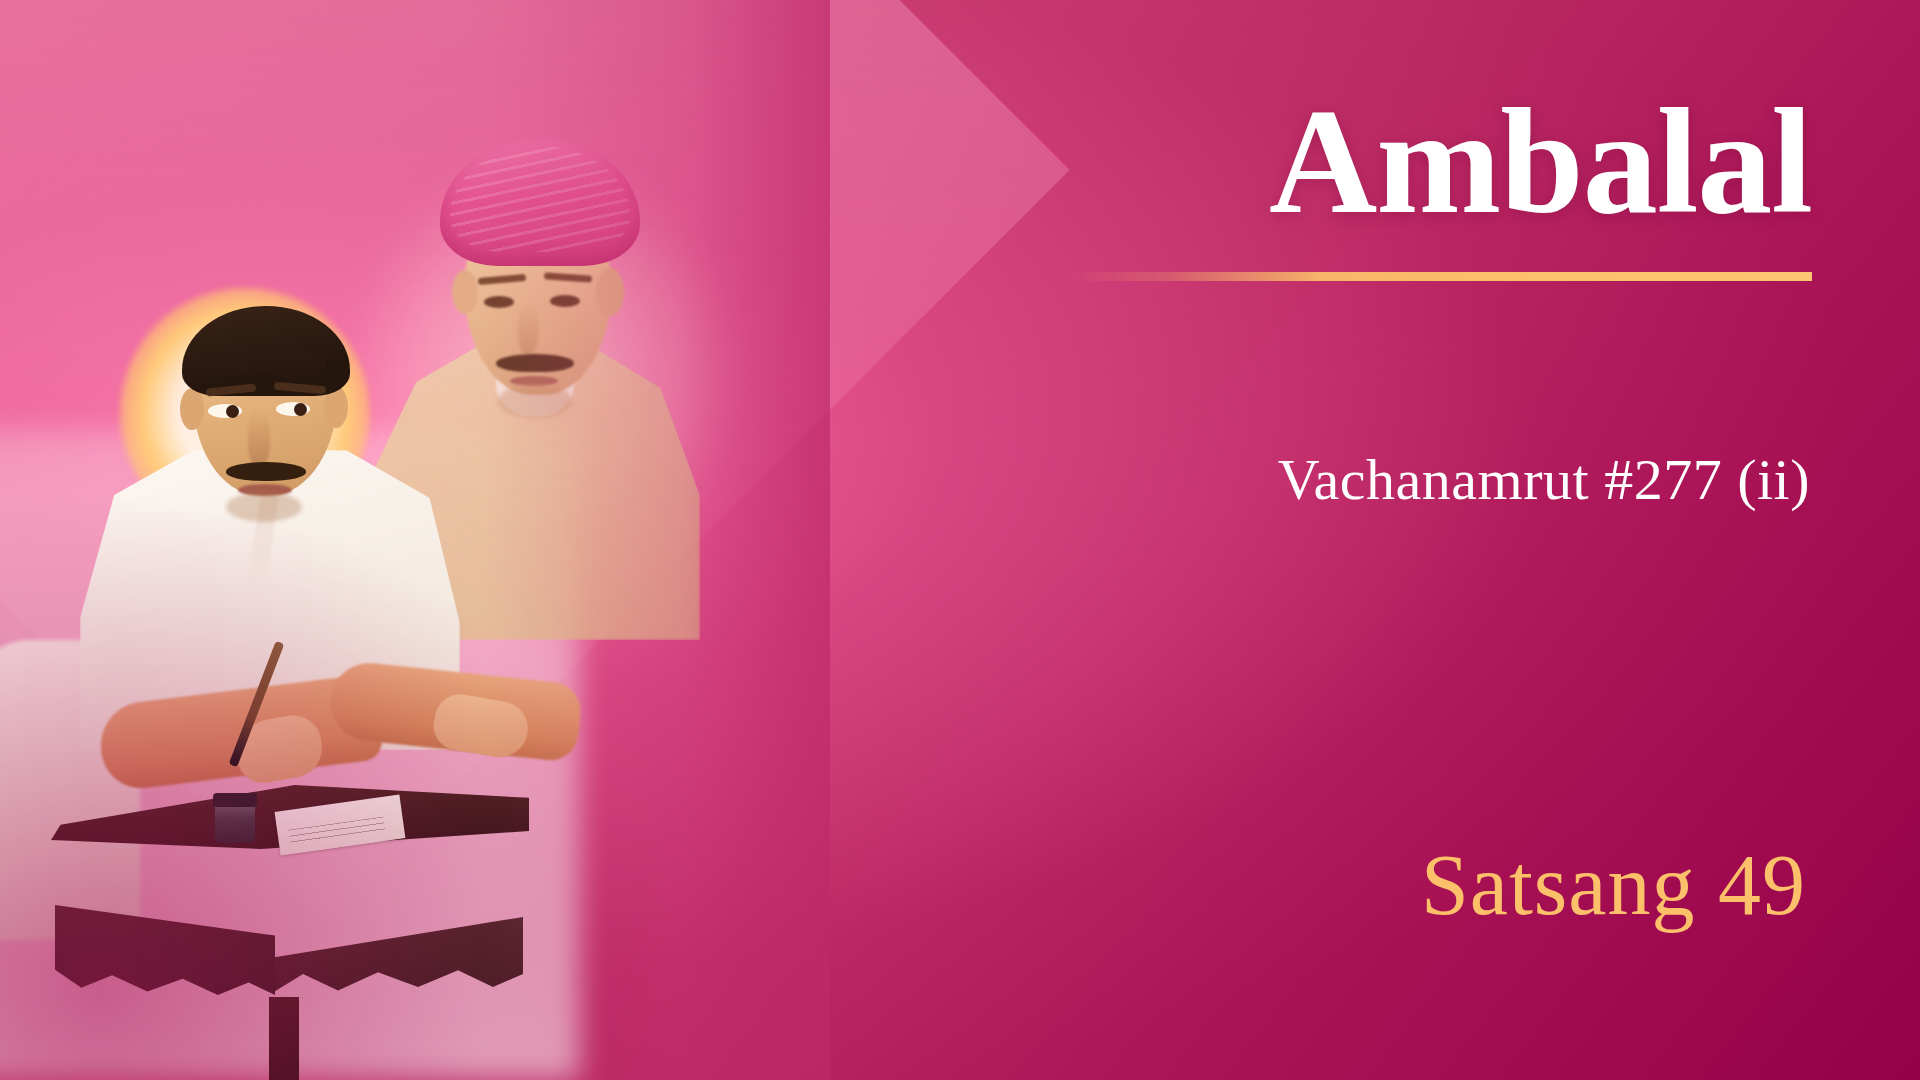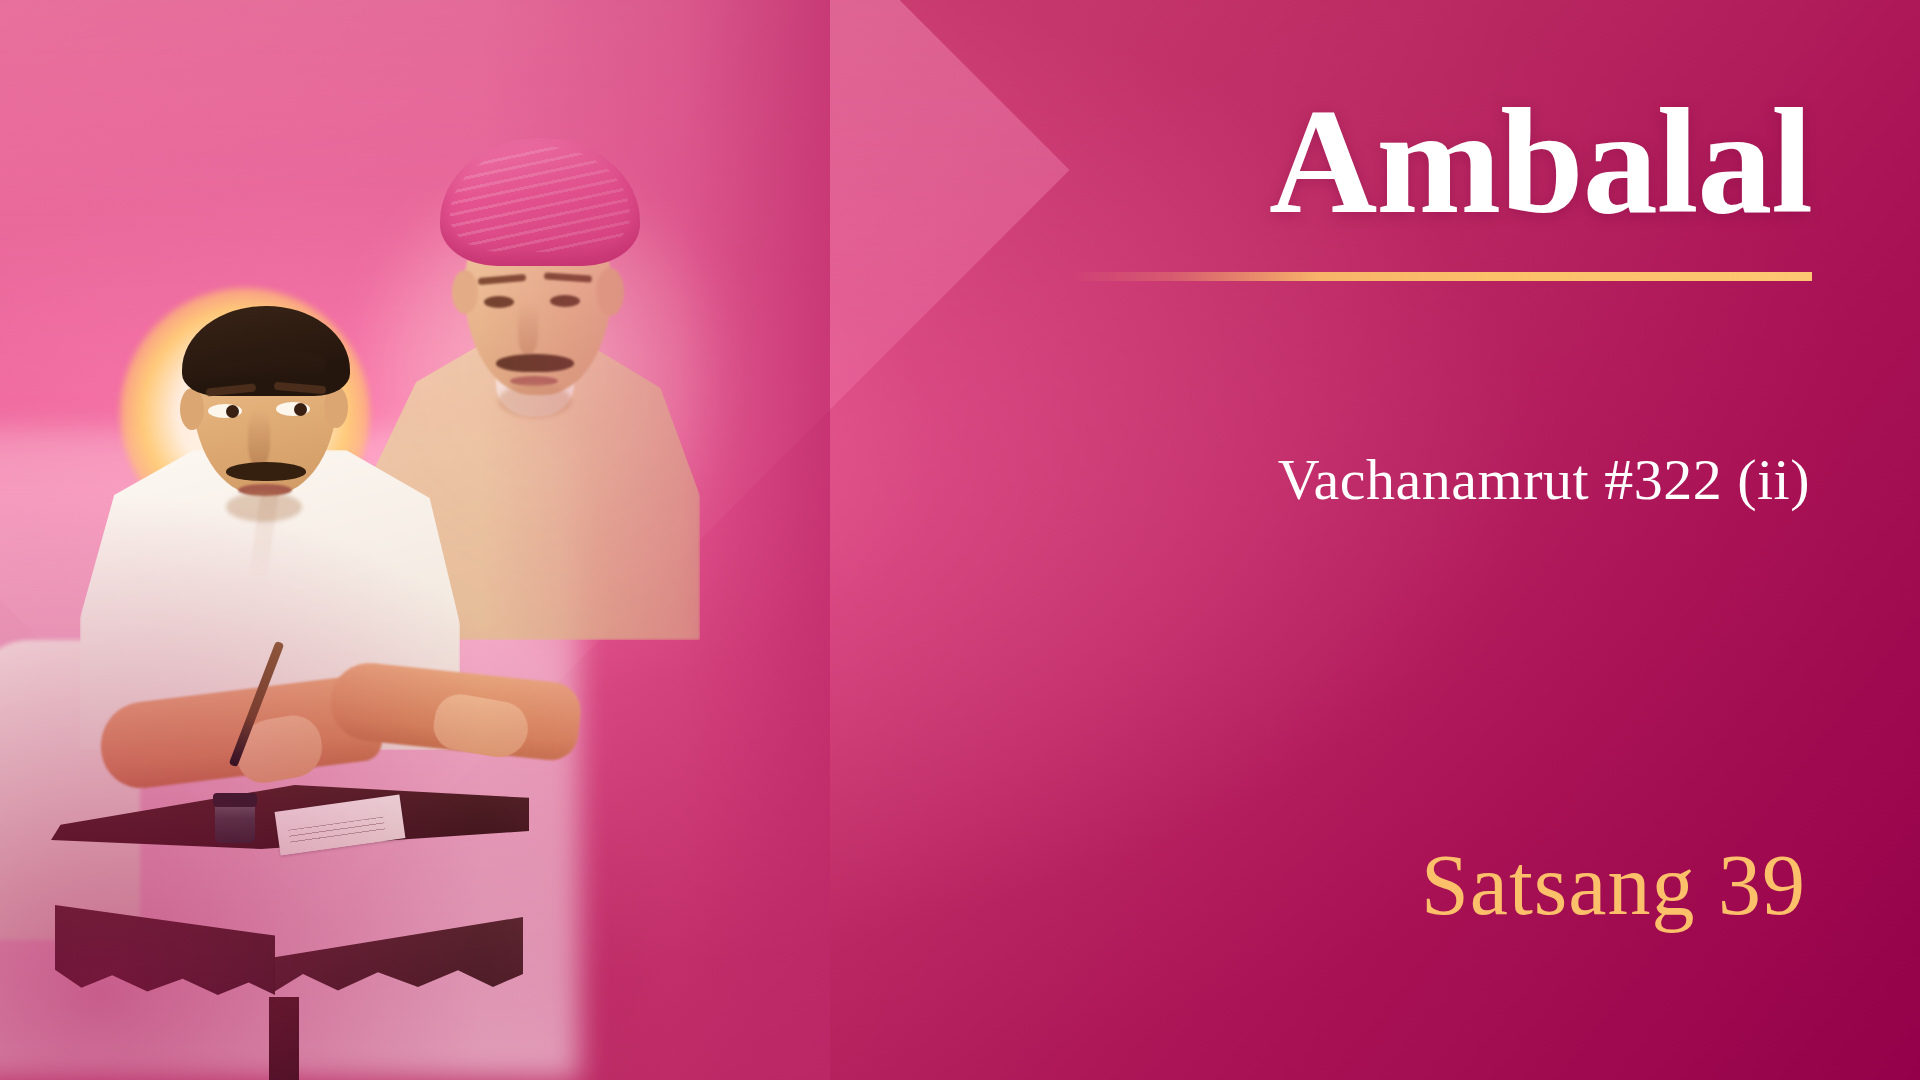--- a/index.html
+++ b/index.html
@@ -286,17 +286,17 @@
       <div class="inkpot"></div>
       <div class="inkpot-cap"></div>
     </div>
 
     <div class="art-blend"></div>
   </div>
 
   <div class="textcol">
     <div class="title">Ambalal</div>
     <div class="rule"></div>
-    <div class="vachanamrut">Vachanamrut #322 (ii)</div>
-    <div class="satsang">Satsang 39</div>
+    <div class="vachanamrut">Vachanamrut #277 (ii)</div>
+    <div class="satsang">Satsang 49</div>
   </div>
 
 </div>
 
 </body></html>

